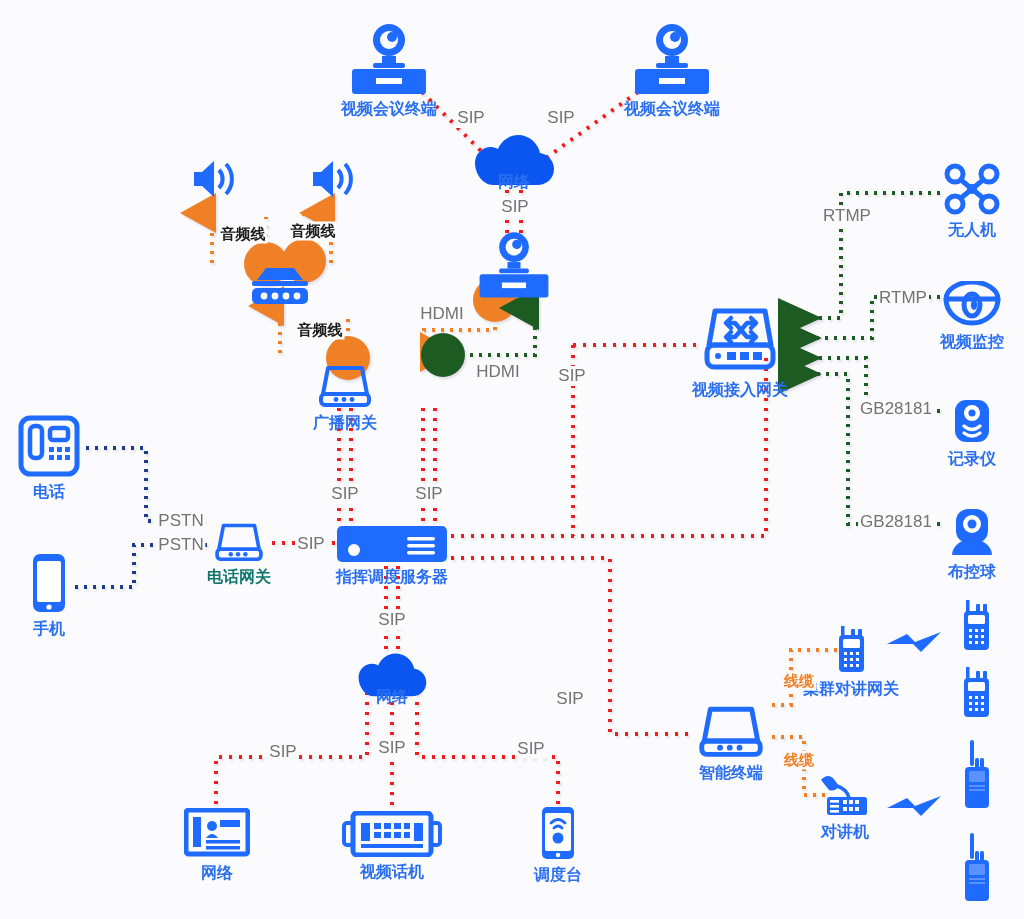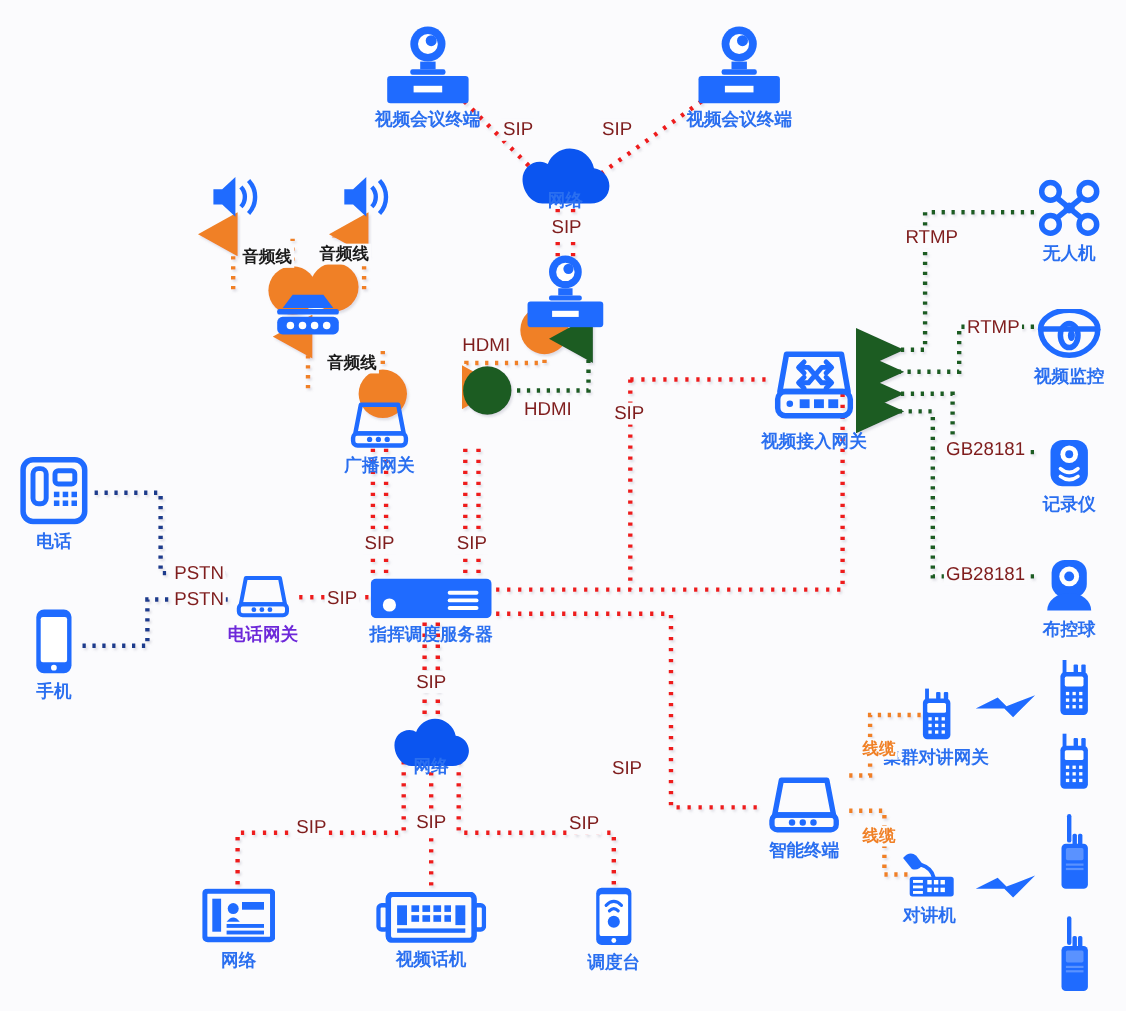--- a/index.html
+++ b/index.html
@@ -12,25 +12,25 @@
   #stage{position:relative;width:821px;height:919px;}
   #wires{position:absolute;left:0;top:0;width:1024px;height:919px;}
 
   .node{position:absolute;display:flex;flex-direction:column;align-items:center;}
   .node .ico{display:block;line-height:0;}
   .node .lbl{
     margin-top:5px;white-space:nowrap;
     font-weight:bold;font-size:16px;color:#2a6ff0;
     text-align:center;
   }
-  .node .lbl.red{color:#6d28d9;}
+  .node .lbl.red{color:#0f766e;}
 
   .plabel{
     position:absolute;white-space:nowrap;
-    font-size:17px;color:#7f1d1d;
+    font-size:17px;color:#737373;
     background:#fbfbfd;padding:0 2px;
     font-family:"Liberation Sans","DejaVu Sans",sans-serif;
   }
   .plabel.cn{color:#f08026;font-weight:bold;font-size:15px;}
   .plabel.cn2{color:#1b1b1b;font-weight:bold;font-size:15px;}
   .cloudlbl{
     position:absolute;white-space:nowrap;font-weight:bold;
     font-size:16px;color:#2a6ff0;background:transparent;
   }
 </style>
@@ -236,21 +236,21 @@
         </g>
         <circle cx="19" cy="37.5" r="2.4" fill="#1f6bff"></circle>
         <circle cx="27" cy="37.5" r="2.4" fill="#1f6bff"></circle>
         <circle cx="35" cy="37.5" r="2.4" fill="#1f6bff"></circle>
       </svg>
     </span>
     <span class="lbl">广播网关</span>
   </div>
 
 
-  <div class="node" style="left:740px;top:314px;transform:translateX(-50%)">
+  <div class="node" style="left:740px;top:303px;transform:translateX(-50%)">
     <span class="ico">
       <svg width="78" height="72" viewBox="0 0 78 72">
         <g fill="none" stroke="#1f6bff" stroke-width="5" stroke-linejoin="round">
           <path d="M8 42 L14 8 H64 L70 42 Z"></path>
           <rect x="6" y="42" width="66" height="22" rx="7"></rect>
         </g>
         <g fill="none" stroke="#1f6bff" stroke-width="4.5" stroke-linecap="round" stroke-linejoin="round">
           <path d="M26 20 L34 20 L46 34 L54 34"></path>
           <path d="M26 34 L34 34 L46 20 L54 20"></path>
           <path d="M30 15 L25 20 L30 25"></path>

